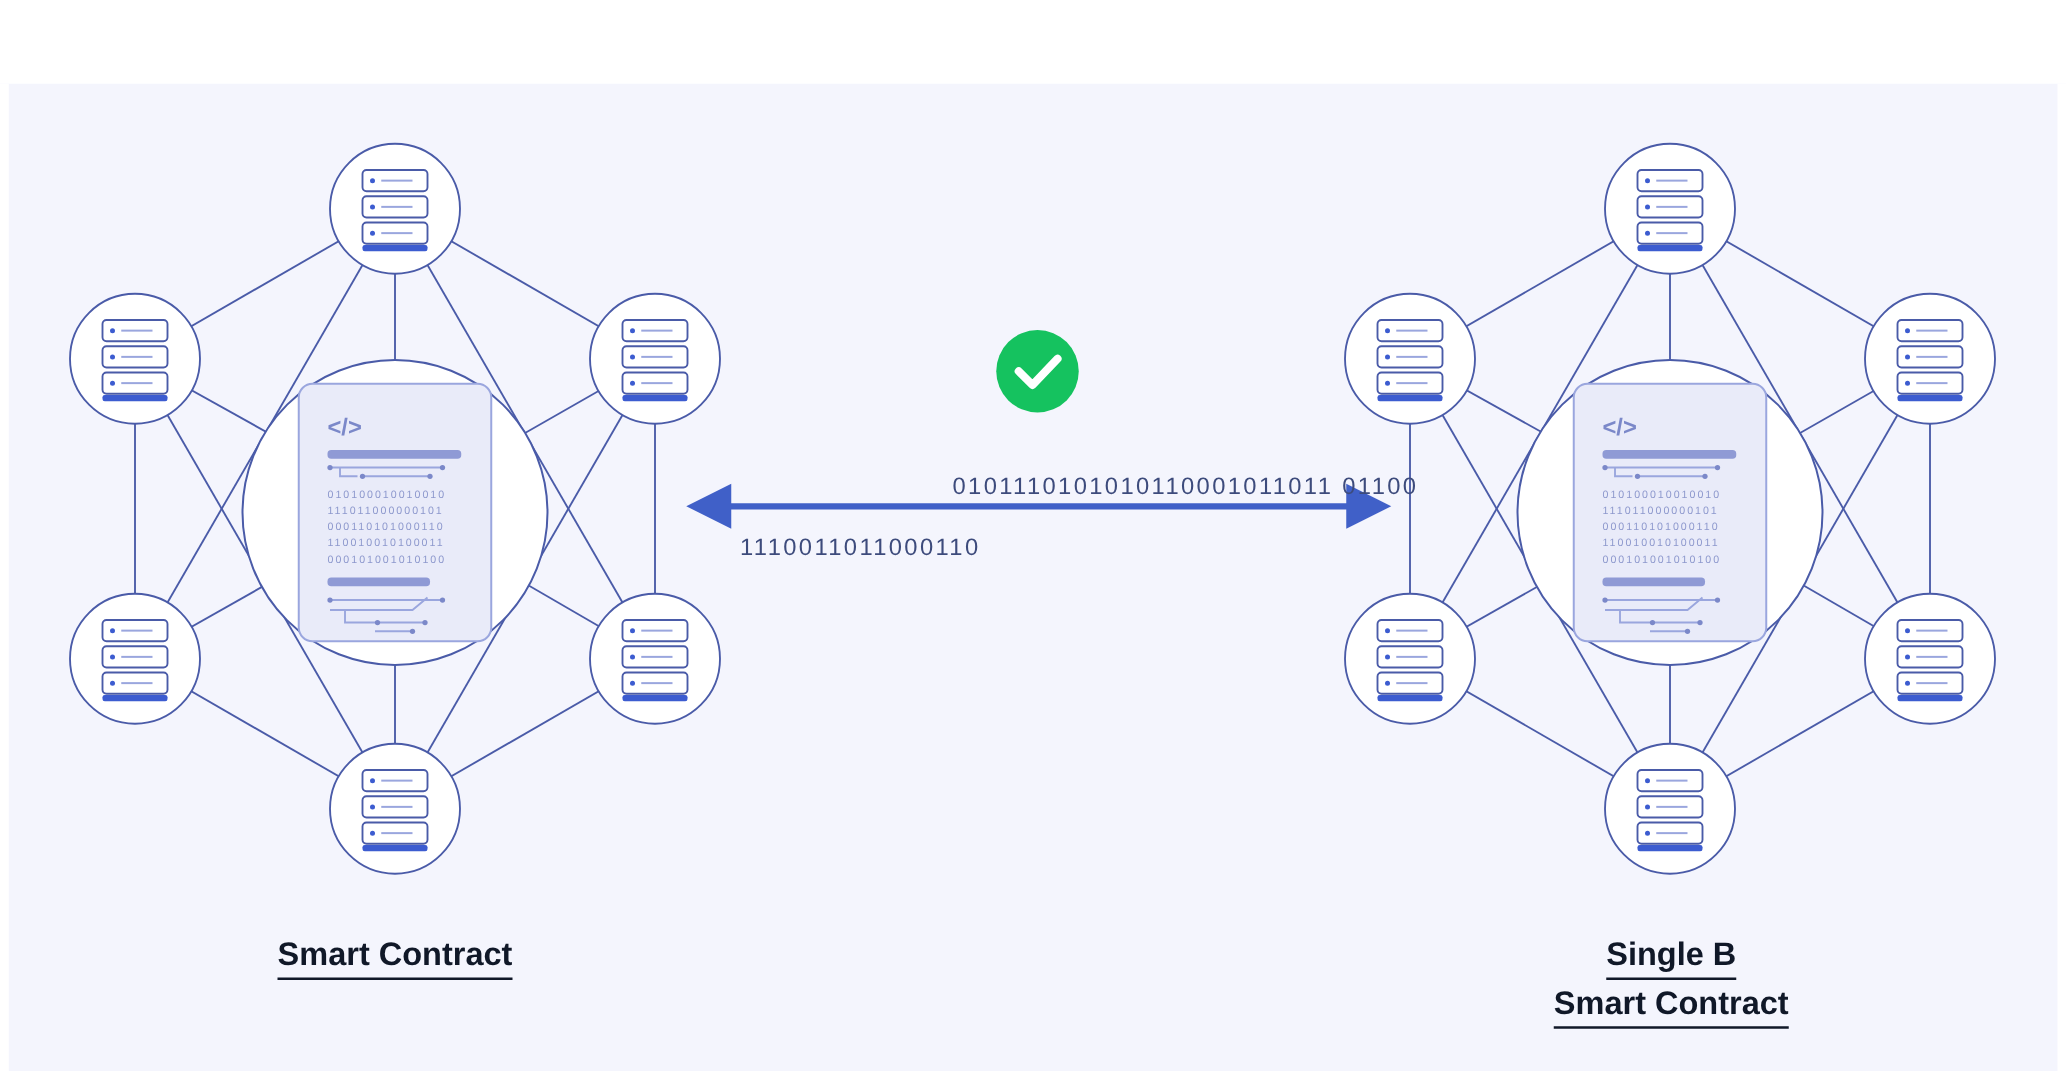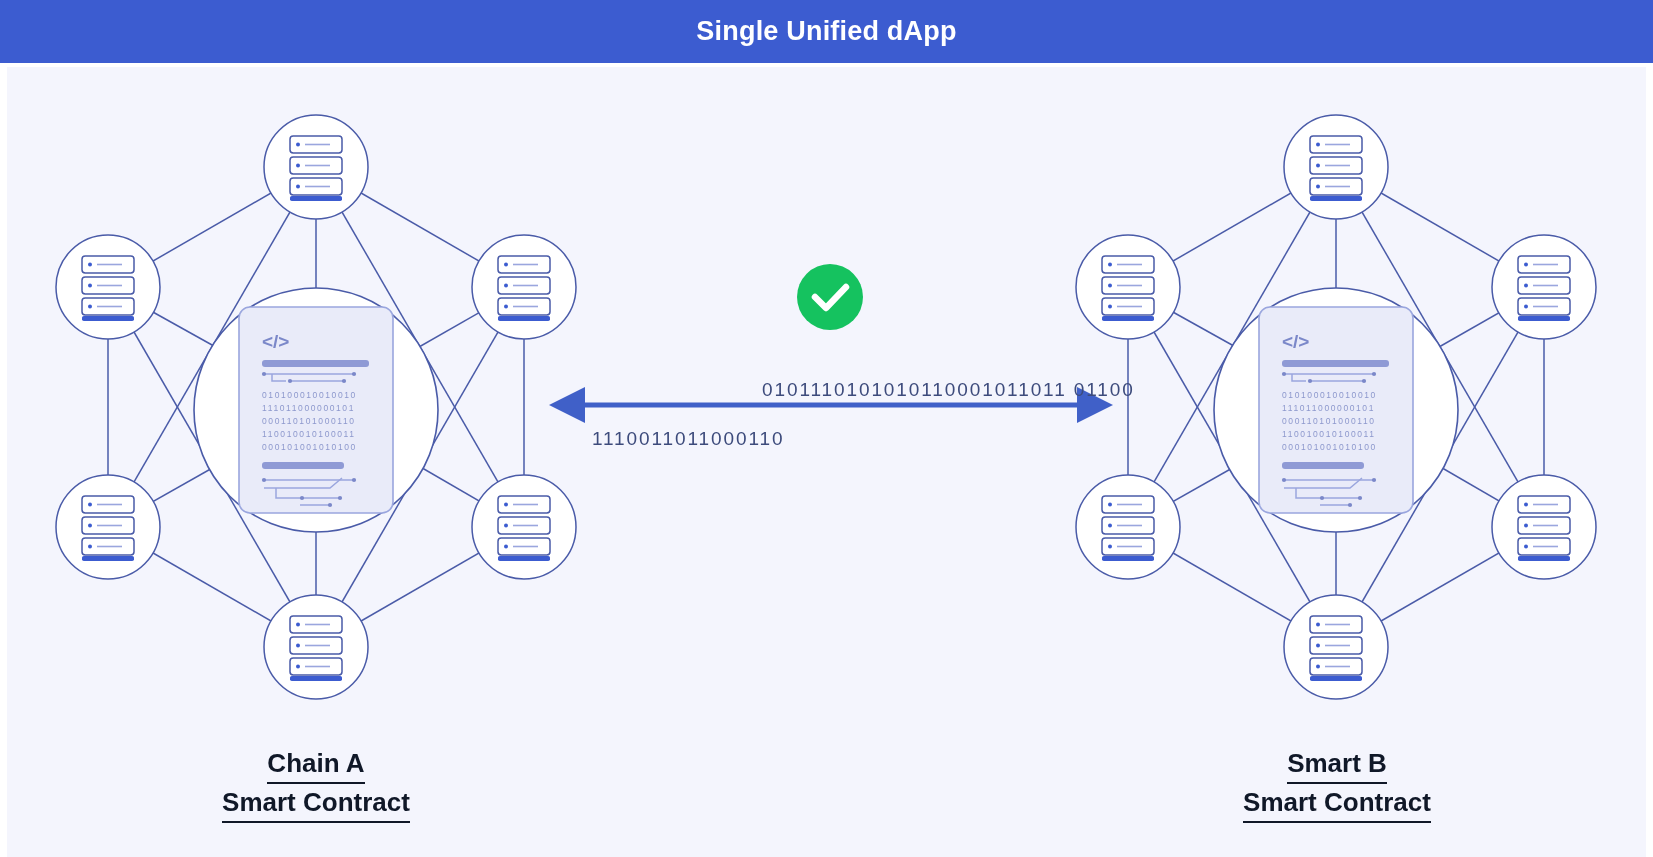--- a/index.html
+++ b/index.html
@@ -89,23 +89,20 @@
     white-space: nowrap;
   }
   #binary-top { left: 762px; top: 379px; }
   #binary-bottom { left: 592px; top: 428px; }
 </style>
 </head>
 <body>
 
 <div id="page">
 
-  <div class="header-bar">
-    <div class="header-title">Single Unified dApp</div>
-  </div>
 
   <div class="canvas"></div>
   <div class="side-strip-left"></div>
   <div class="side-strip-right"></div>
 
   <svg class="diagram-svg" viewBox="0 0 1653 857">
     <defs>
       <g id="server-icon">
         <rect x="-26" y="-31" width="52" height="17" rx="3.2" fill="#ffffff" stroke="#4a5ba8" stroke-width="1.5"></rect>
         <circle cx="-18" cy="-22.5" r="2" fill="#3c5cd0"></circle>
@@ -256,22 +253,21 @@
     <g>
       <circle cx="830" cy="297" r="33" fill="#15c25f"></circle>
       <path d="M 815 297 L 826 308 L 846 287" fill="none" stroke="#ffffff" stroke-width="6.5" stroke-linecap="round" stroke-linejoin="round"></path>
     </g>
   </svg>
 
   <div class="binary-line" id="binary-top">0101110101010110001011011 01100</div>
   <div class="binary-line" id="binary-bottom">1110011011000110</div>
 
   <div class="chain-label" id="chain-a-label">
-    <div><span>Chain A</span></div>
     <div><span>Smart Contract</span></div>
   </div>
 
   <div class="chain-label" id="chain-b-label">
-    <div><span>Smart B</span></div>
+    <div><span>Single B</span></div>
     <div><span>Smart Contract</span></div>
   </div>
 
 </div>
 
 </body></html>

